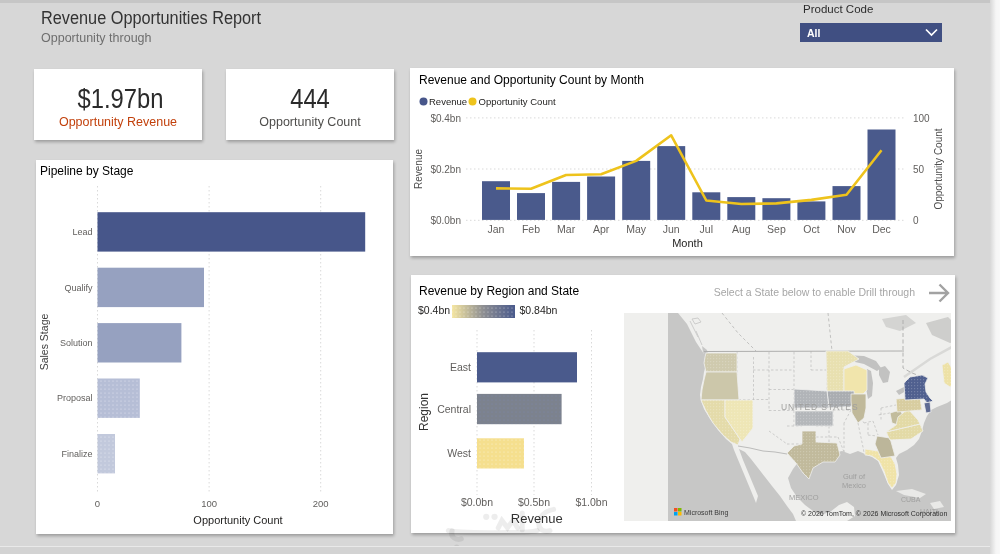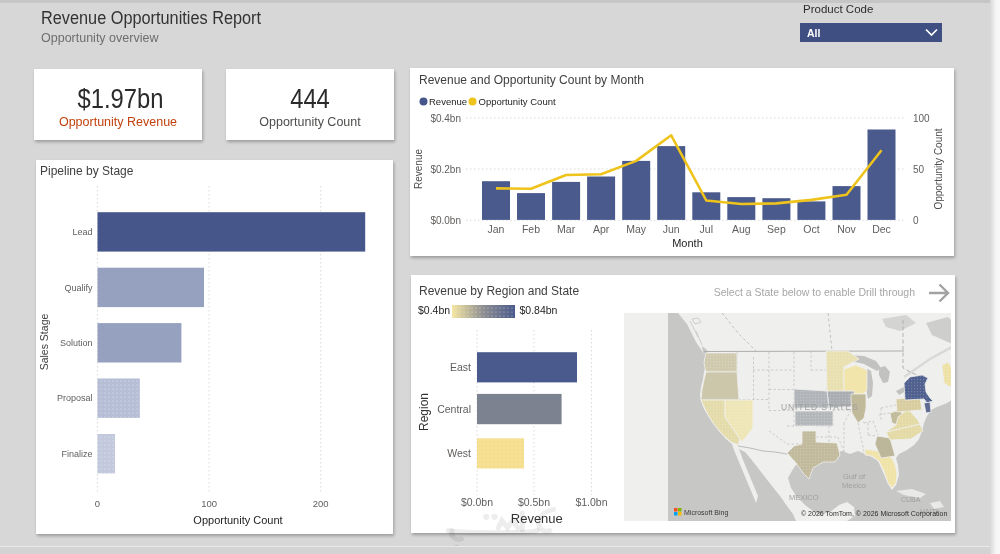--- a/index.html
+++ b/index.html
@@ -1,30 +1,30 @@
 <!DOCTYPE html>
 <html><head>
 <meta charset="utf-8">
 <style>
 * { margin:0; padding:0; box-sizing:border-box; }
 html,body { width:1000px; height:554px; overflow:hidden; }
 body { background:#d7d7d7; font-family:"Liberation Sans",sans-serif; position:relative; }
 .panel { position:absolute; background:#fff; box-shadow:1px 2px 3px rgba(0,0,0,0.28); }
-.ptitle { position:absolute; font-size:12px; color:#404040; white-space:nowrap; }
+.ptitle { position:absolute; font-size:12px; color:#000000; white-space:nowrap; }
 .topedge { position:absolute; left:0; top:0; width:1000px; height:3px; background:#c6c6c6; }
 .rightedge { position:absolute; top:0; right:0; width:10px; height:554px; background:linear-gradient(90deg,#d7d7d7,#f6f6f6 60%,#f8f8f8); }
 .botline { position:absolute; left:0; top:546px; width:1000px; height:1px; background:#e9e9e9; }
 .botband { position:absolute; left:0; top:547px; width:1000px; height:7px; background:#d3d3d3; }
 </style>
 </head>
 <body>
 <div class="topedge"></div>
 
 <div style="position:absolute;left:41px;top:8px;font-size:18px;color:#333;transform:scaleX(0.905);transform-origin:0 0;white-space:nowrap;">Revenue Opportunities Report</div>
-<div style="position:absolute;left:41px;top:31px;font-size:12.5px;color:#6e6e6e;">Opportunity overview</div>
+<div style="position:absolute;left:41px;top:31px;font-size:12.5px;color:#6e6e6e;">Opportunity through</div>
 
 <div style="position:absolute;left:803px;top:3px;font-size:11.5px;color:#2d2d2d;">Product Code</div>
 <div style="position:absolute;left:800px;top:23px;width:142px;height:19px;background:#404f82;">
   <span style="position:absolute;left:7px;top:3.5px;font-size:10.5px;font-weight:bold;color:#fff;">All</span>
   <svg style="position:absolute;right:4px;top:5px;" width="13" height="9" viewBox="0 0 13 9">
       <path d="M1 1.5 L6.5 7 L12 1.5" fill="none" stroke="#fff" stroke-width="1.7"></path>
     </svg>
 </div>
 
 <div class="panel" style="left:34px;top:69px;width:168px;height:71px;"></div>

